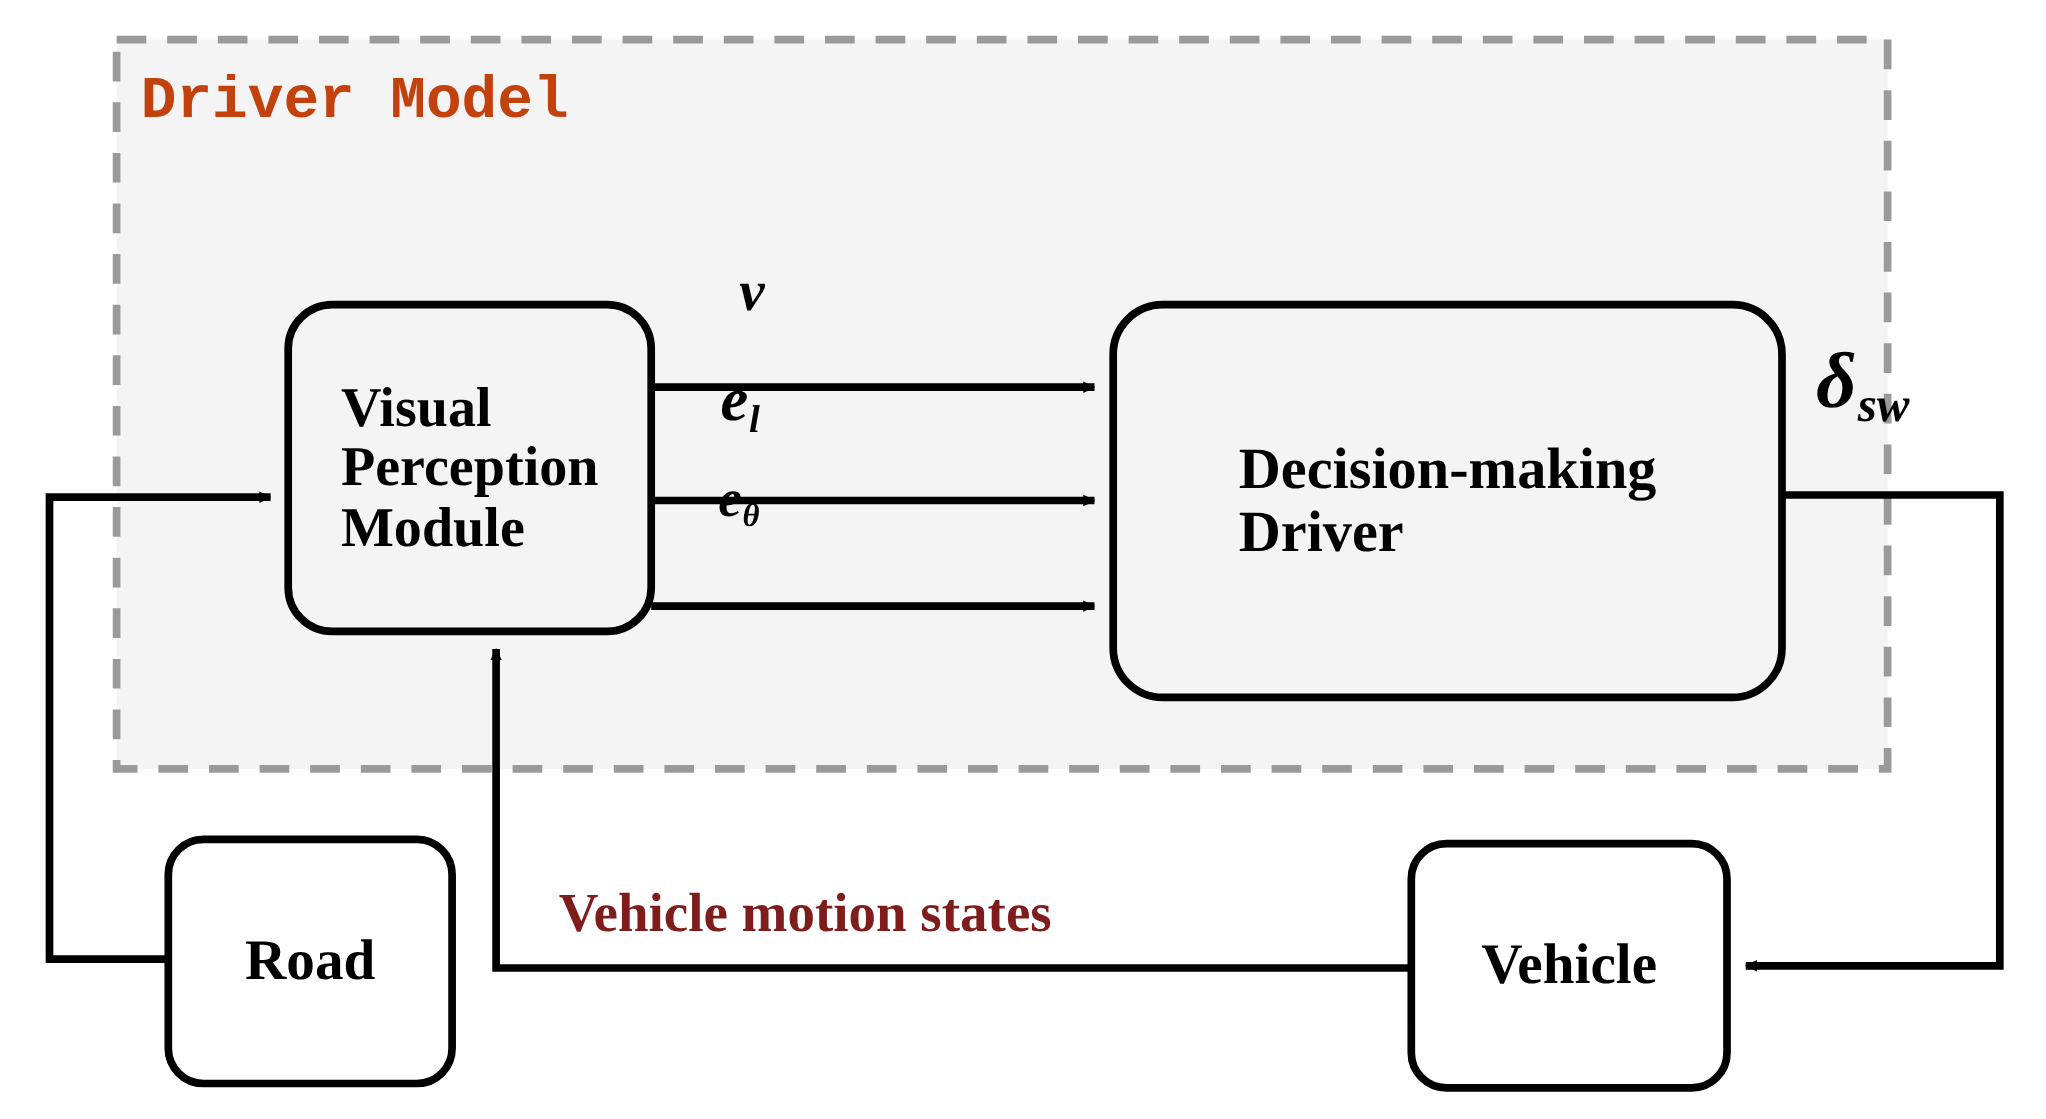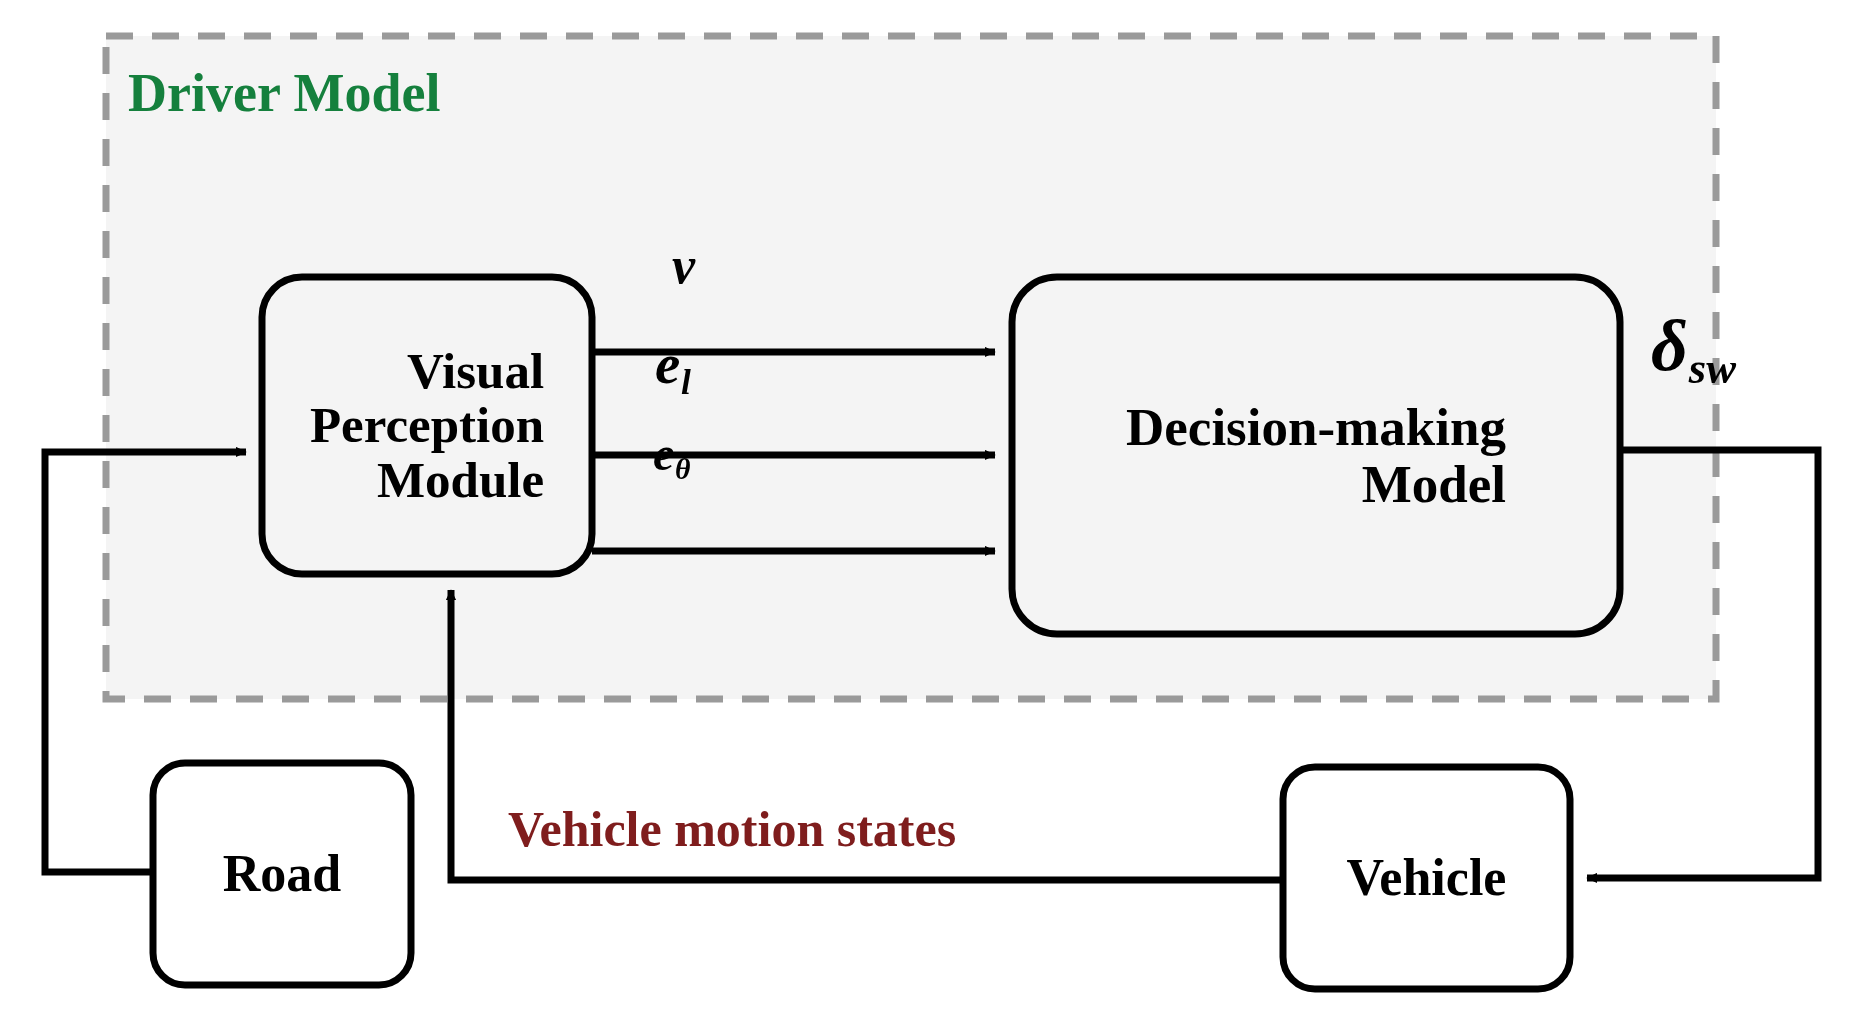--- a/index.html
+++ b/index.html
@@ -4,21 +4,21 @@
 <style>
   html,body{margin:0;padding:0;background:#ffffff;}
   body{width:1860px;height:1017px;overflow:hidden;
        font-family:"Liberation Serif","DejaVu Serif",serif;}
   #stage{position:relative;width:1860px;height:1017px;background:#ffffff;}
   svg#diagram{position:absolute;left:0;top:0;width:1860px;height:1017px;}
 
   .box-label{
     position:absolute;
     display:flex;align-items:center;justify-content:center;
-    text-align:right;
+    text-align:left;
     font-family:"Liberation Serif","DejaVu Serif",serif;
     font-weight:bold;color:#000000;
     line-height:1.06;
     pointer-events:none;
     white-space:pre-line;
   }
   .sig-label{
     position:absolute;
     font-family:"Liberation Serif","DejaVu Serif",serif;
     font-weight:bold;font-style:italic;color:#000000;
@@ -29,22 +29,22 @@
     font-size:0.62em;
     font-style:italic;
     font-weight:bold;
     vertical-align:baseline;
     position:relative;
     top:0.30em;
     left:0.02em;
   }
   .group-title{
     position:absolute;
-    font-family:Liberation Serif, serif;
-    font-weight:bold;color:#15803d;
+    font-family:Liberation Mono, monospace;
+    font-weight:bold;color:#c2410c;
     white-space:nowrap;
   }
   .flow-text{
     position:absolute;
     font-family:"Liberation Serif","DejaVu Serif",serif;
     font-weight:bold;color:#7f1d1d;
     white-space:nowrap;
   }
 </style>
 </head>
@@ -82,21 +82,21 @@
     <path d="M153,872 L45,872 L45,452 L246,452" fill="none" stroke="#000000" stroke-width="7" marker-end="url(#arrowhead)"></path>
   </svg>
 
   <div class="group-title" style="left:128px; top:62px; font-size:54px;">Driver Model</div>
 
   <div class="box-label" style="left:262px; top:277px; width:330px; height:297px; font-size:51px;">Visual
 Perception
 Module</div>
 
   <div class="box-label" style="left:1012px; top:277px; width:608px; height:357px; font-size:53px;">Decision-making
-Model</div>
+Driver</div>
 
   <div class="box-label" style="left:1283px; top:767px; width:287px; height:222px; font-size:52px;">Vehicle</div>
 
   <div class="box-label" style="left:153px; top:763px; width:258px; height:222px; font-size:52px;">Road</div>
 
   <div class="sig-label" style="left:672px; top:240px; font-size:52px;">
     <span>v</span><span class="sub"></span>
   </div>
 
   <div class="sig-label" style="left:655px; top:335px; font-size:57px;">

